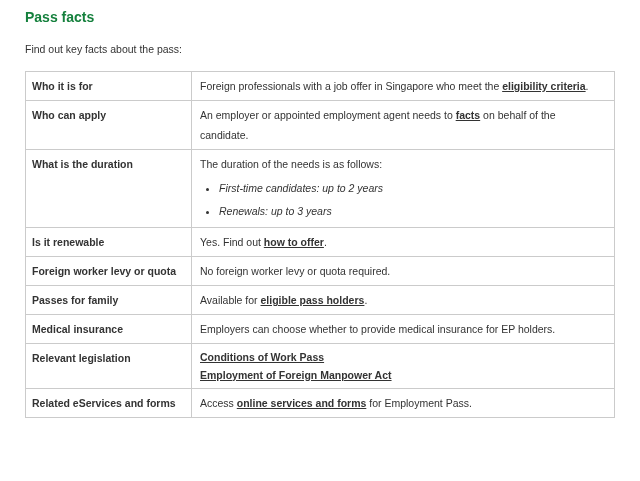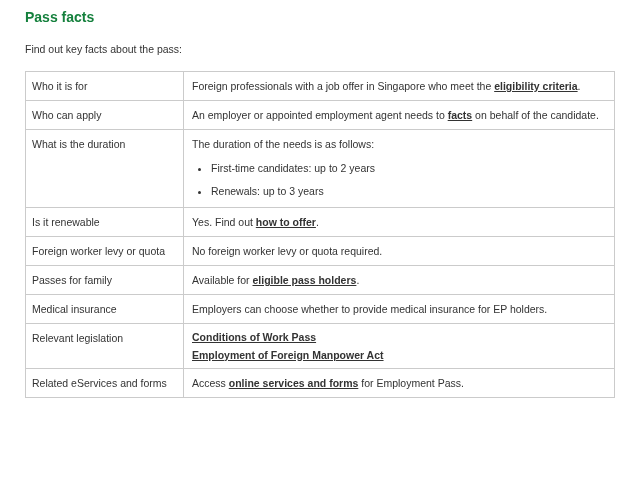--- a/index.html
+++ b/index.html
@@ -34,22 +34,22 @@
     table-layout: fixed;
     width: 590px;
     margin-top: 15px;
     background: var(--bg, #ffffff);
   }
   table.facts, table.facts th, table.facts td {
     border: 1px solid var(--border, #cbcbcb);
   }
   table.facts th {
     width: 151px;
-    font-weight: normal;
-    padding: 4px 0 4px 6px;
+    font-weight: bold;
+    padding: 4px 8px 4px 6px;
   }
   table.facts th, table.facts td {
     text-align: left;
     vertical-align: top;
     font-size: 10.5px;
     line-height: 20px;
   }
   table.facts td {
     padding: 4px 10px 4px 8px;
   }
@@ -62,20 +62,21 @@
     cursor: pointer;
   }
   ul.bullets {
     margin: 4px 0 2px 0;
     padding-left: 19px;
     list-style-type: disc;
   }
   ul.bullets li {
     line-height: 20px;
     margin-top: 3px;
+    font-style: italic;
   }
 </style>
 </head>
 <body>
 
 <div class="page">
   <h1 class="page-title">Pass facts</h1>
   <p class="intro">Find out key facts about the pass:</p>
   <table class="facts">
     <tbody>

